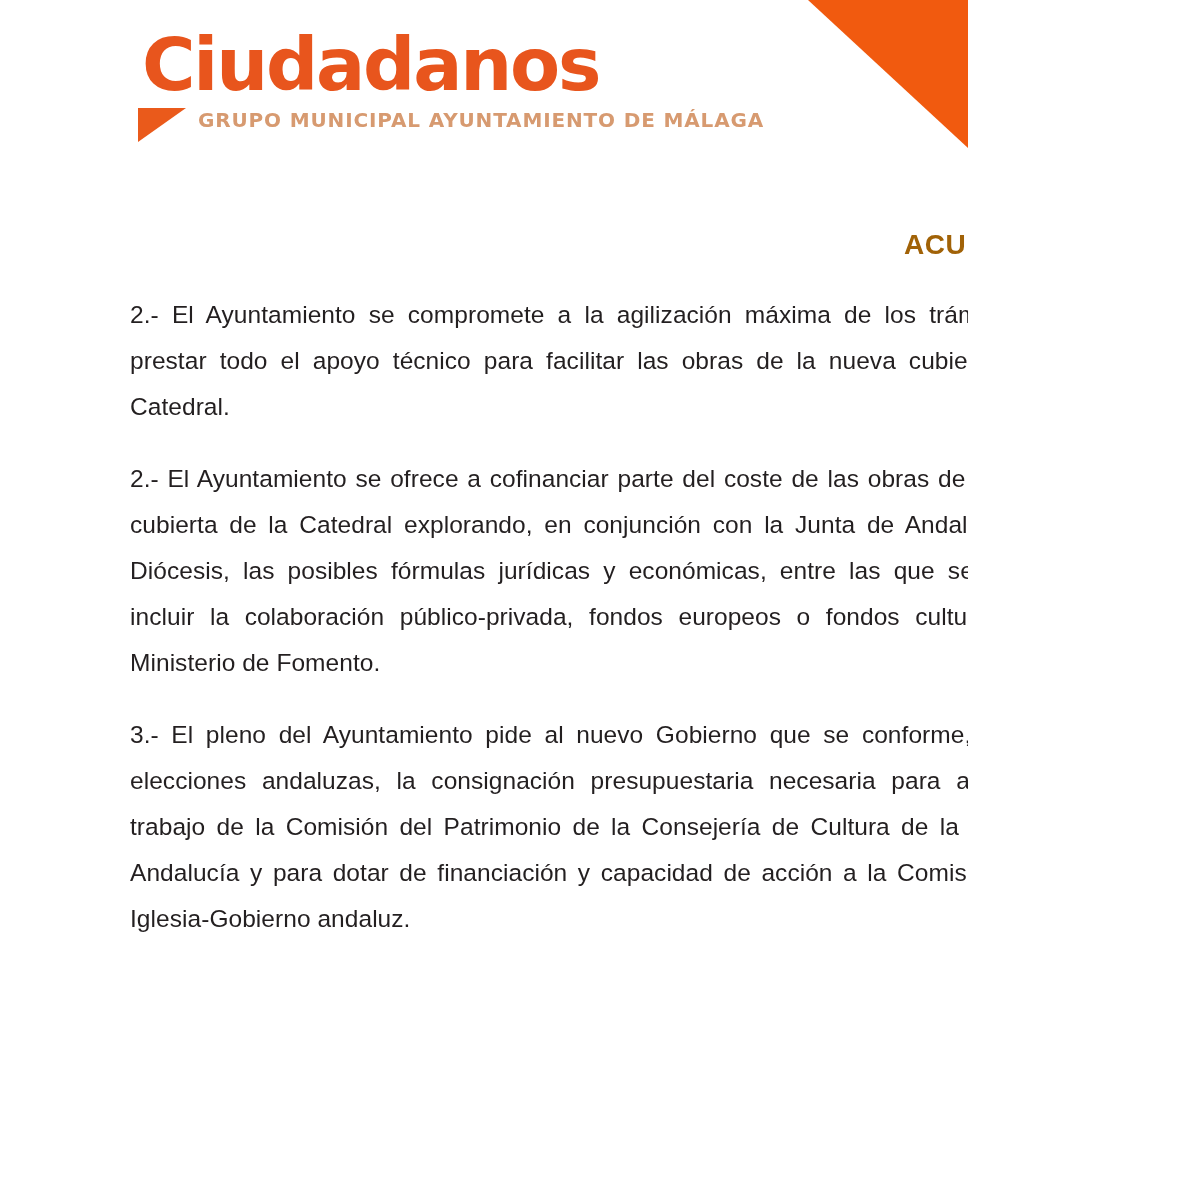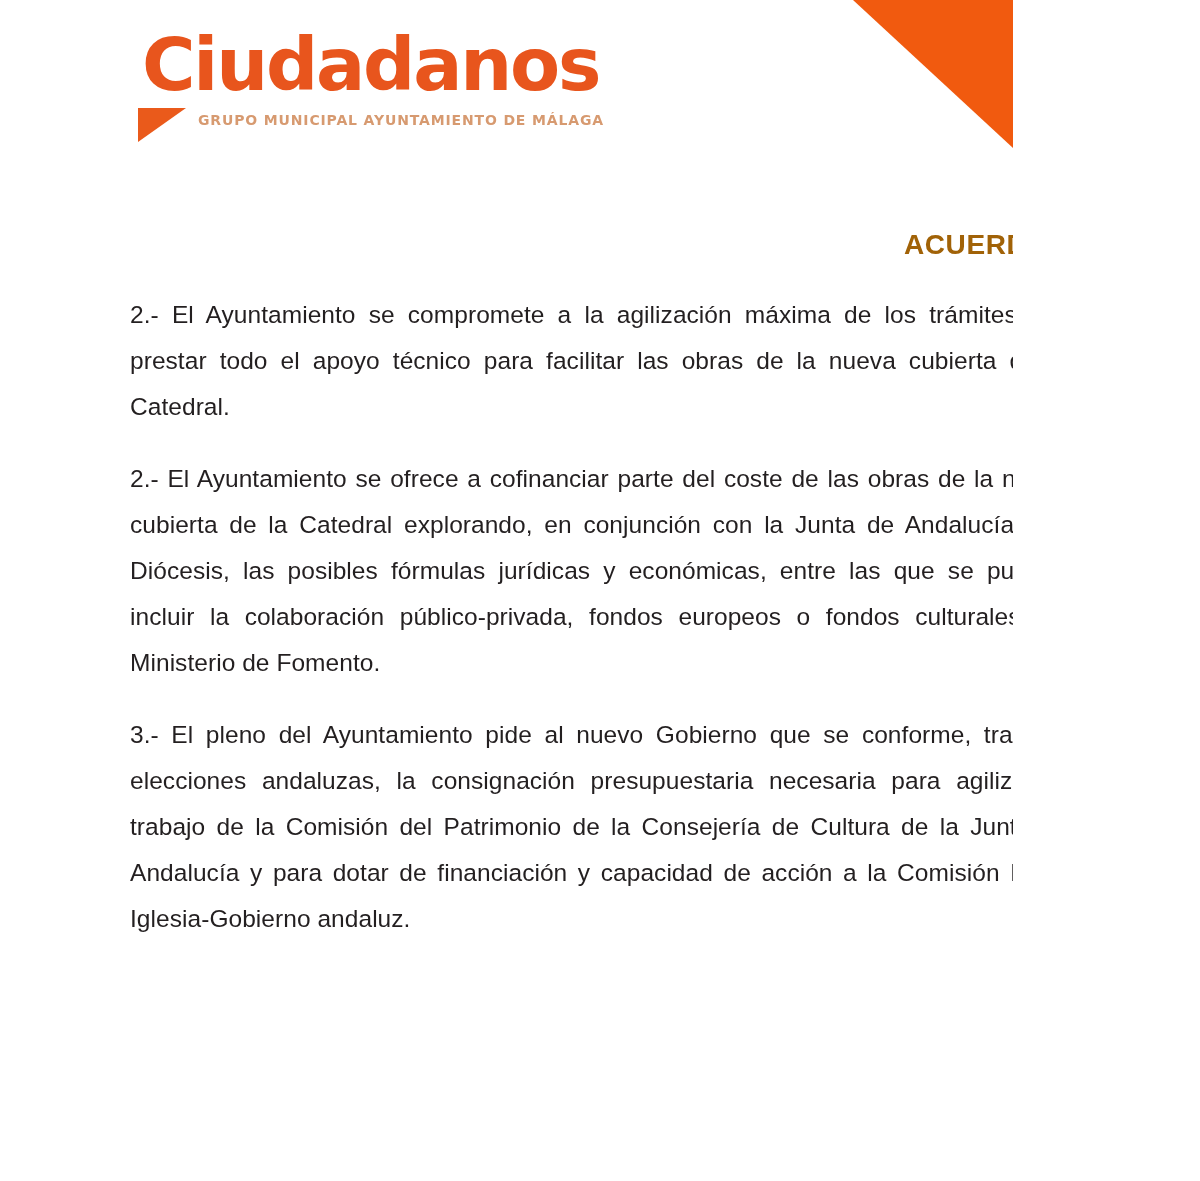--- a/index.html
+++ b/index.html
@@ -12,21 +12,20 @@
     font-family: "Liberation Sans", "DejaVu Sans", sans-serif;
     color: #231f20;
   }
 
   .page {
     position: relative;
     width: 968px;
     height: 1181px;
     background: #ffffff;
     overflow: hidden;
-    padding-left: 45px;
   }
 
   
   .corner-wedge {
     position: absolute;
     top: 0;
     right: 0;
     width: 172px;
     height: 148px;
     pointer-events: none;
@@ -63,21 +62,21 @@
     height: 34px;
   }
   .logo-flag svg { display: block; width: 100%; height: 100%; }
 
   .logo-subtitle {
     position: absolute;
     left: 60px;
     top: 84px;
     font-family: "DejaVu Sans", "Liberation Sans", sans-serif;
     font-weight: 700;
-    font-size: 14px;
+    font-size: 20px;
     line-height: 20px;
     letter-spacing: 0.85px;
     color: #d79a70;
     white-space: nowrap;
   }
 
   
   .body-area {
     position: absolute;
     left: 130px;

